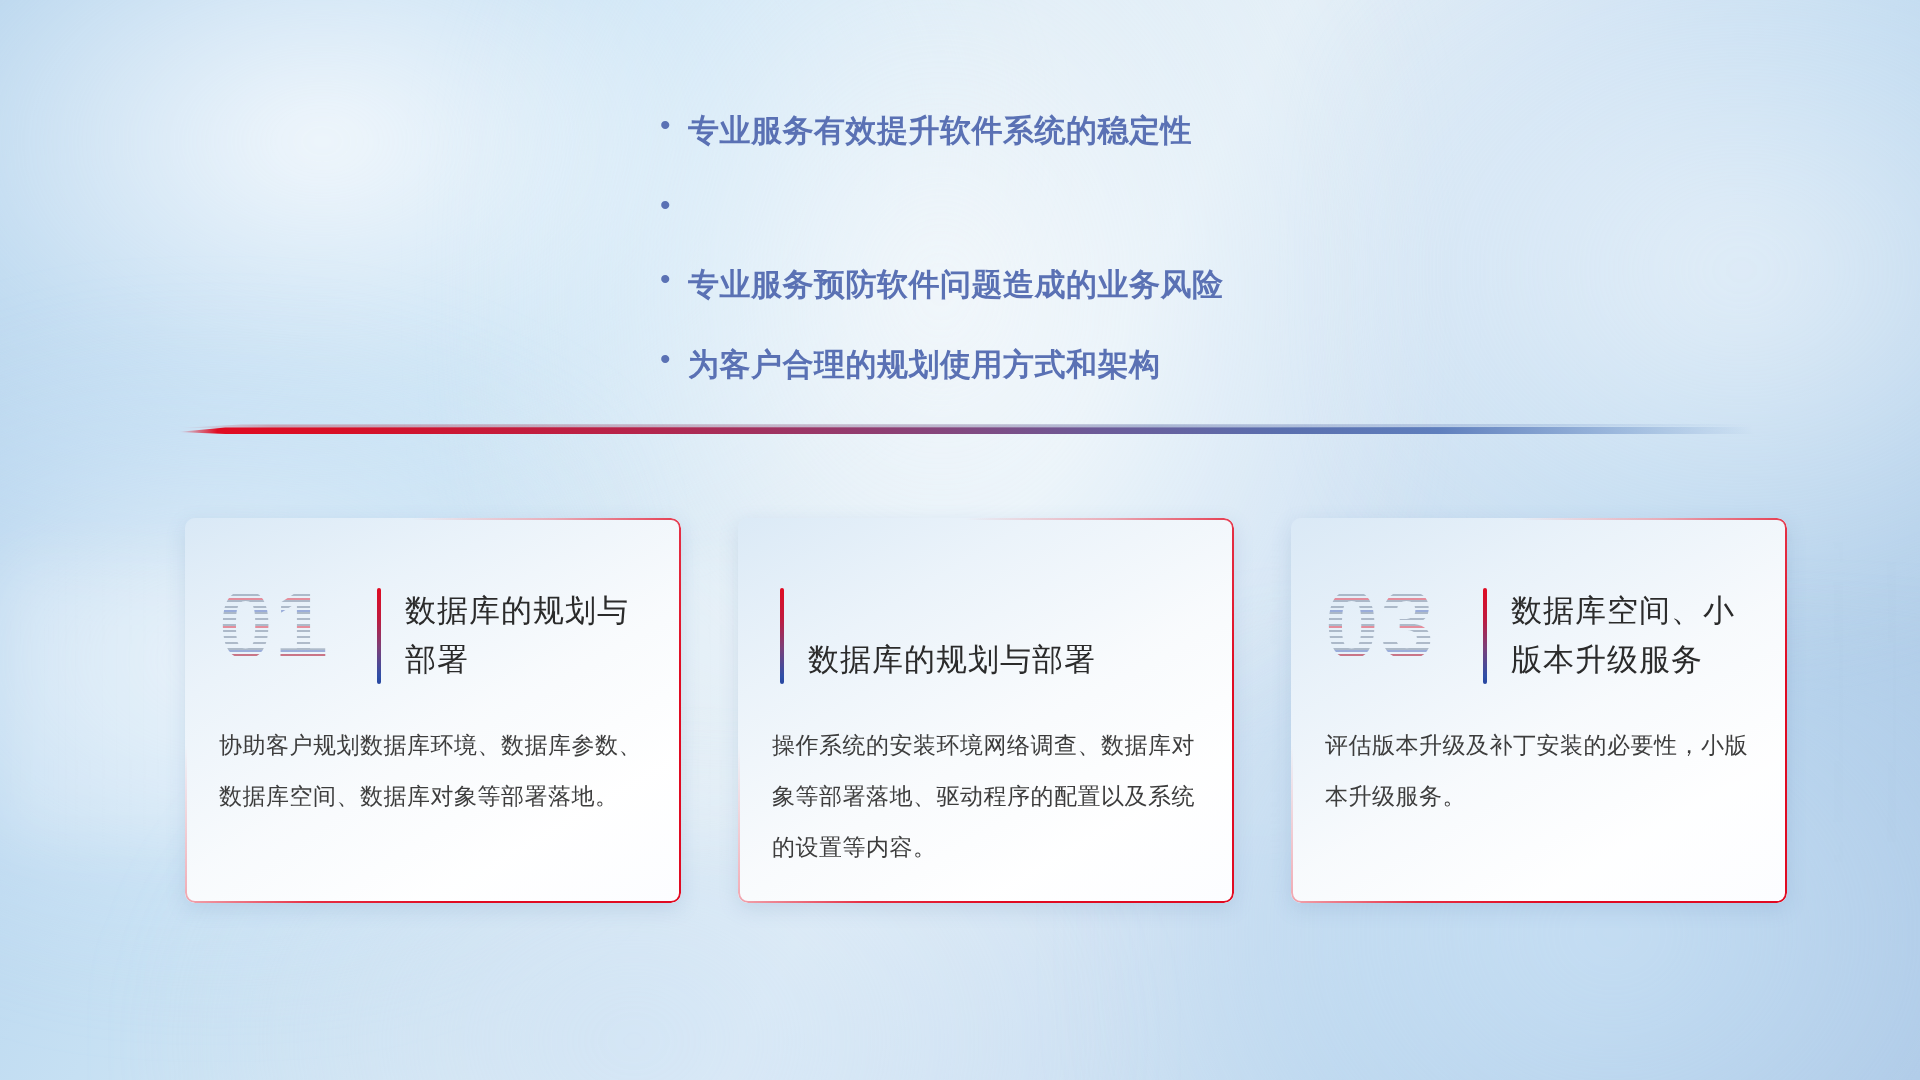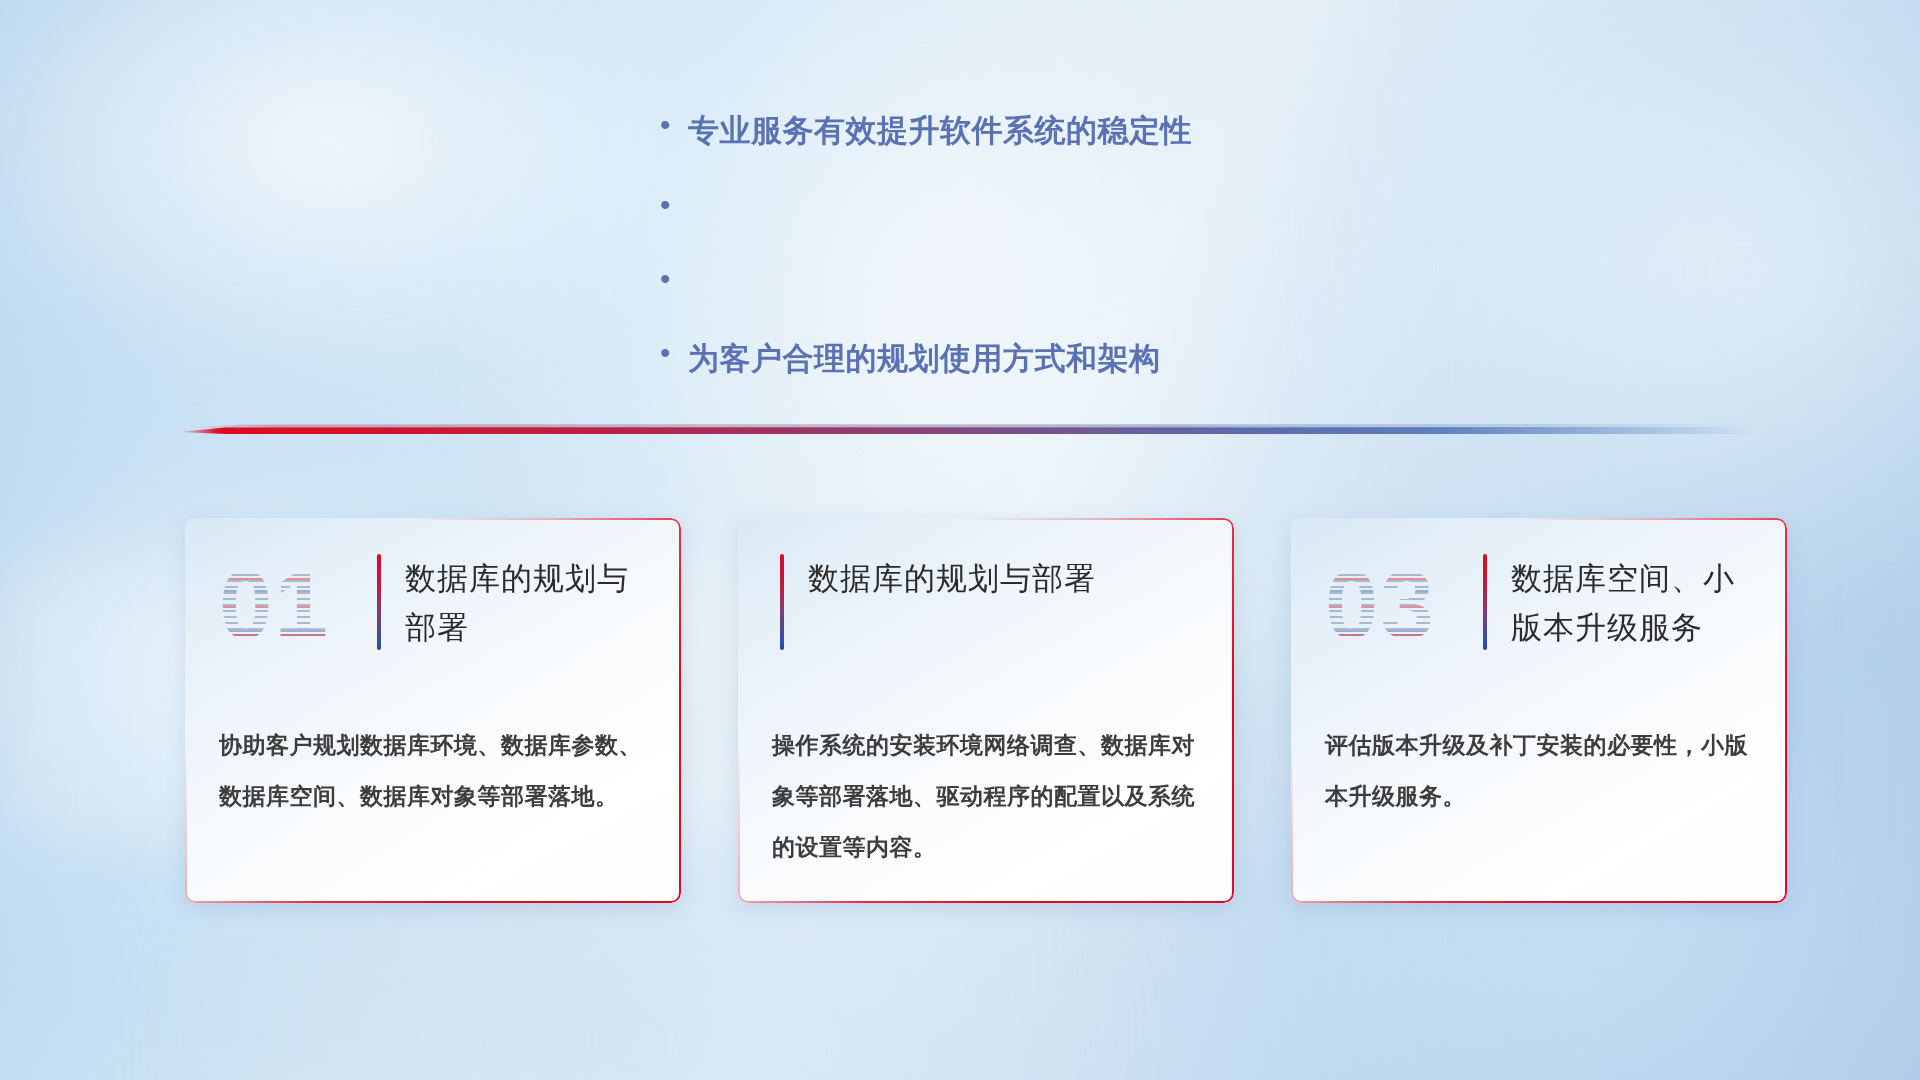--- a/index.html
+++ b/index.html
@@ -150,21 +150,21 @@
             mask:linear-gradient(#000 0 0) content-box, linear-gradient(#000 0 0);
             mask-composite:exclude;
   }
   .card-inner{
     position:relative;z-index:2;
     width:100%;height:100%;
     box-sizing:border-box;
     padding:36px 34px 0 34px;
   }
   .card-head{
-    display:flex;align-items:flex-start;
+    display:flex;align-items:flex-end;
     height:130px;
   }
   .card-num{
     position:relative;
     width:140px;flex:0 0 140px;
     height:110px;
     margin-right:10px;
   }
   .card-num .glyph{
     position:absolute;left:0;top:-4px;
@@ -224,21 +224,20 @@
     font-size:31px;line-height:49px;
     color:#2b2b2b;
     letter-spacing:1px;
     font-weight:400;
   }
   .card-body{
     margin-top:36px;
     font-size:23px;line-height:51px;
     color:#3d3d3d;
     letter-spacing:.5px;
-    font-weight:bold;
   }
 </style>
 </head>
 <body>
 
 <div id="stage">
 
   <div class="bg-base"></div>
   <div class="bg-glow-a"></div>
   <div class="bg-glow-b"></div>
@@ -254,20 +253,21 @@
       <span class="bullet-dot">•</span>
       <span class="bullet-text">专业服务有效提升软件系统的稳定性</span>
     </div>
 
     <div class="bullet-row">
       <span class="bullet-dot">•</span>
     </div>
 
     <div class="bullet-row">
       <span class="bullet-dot">•</span>
+      <span class="bullet-text">专业服务预防软件问题造成的业务风险</span>
     </div>
 
     <div class="bullet-row">
       <span class="bullet-dot">•</span>
       <span class="bullet-text">为客户合理的规划使用方式和架构</span>
     </div>
 
   </div>
 
   <div class="divider-wrap">

